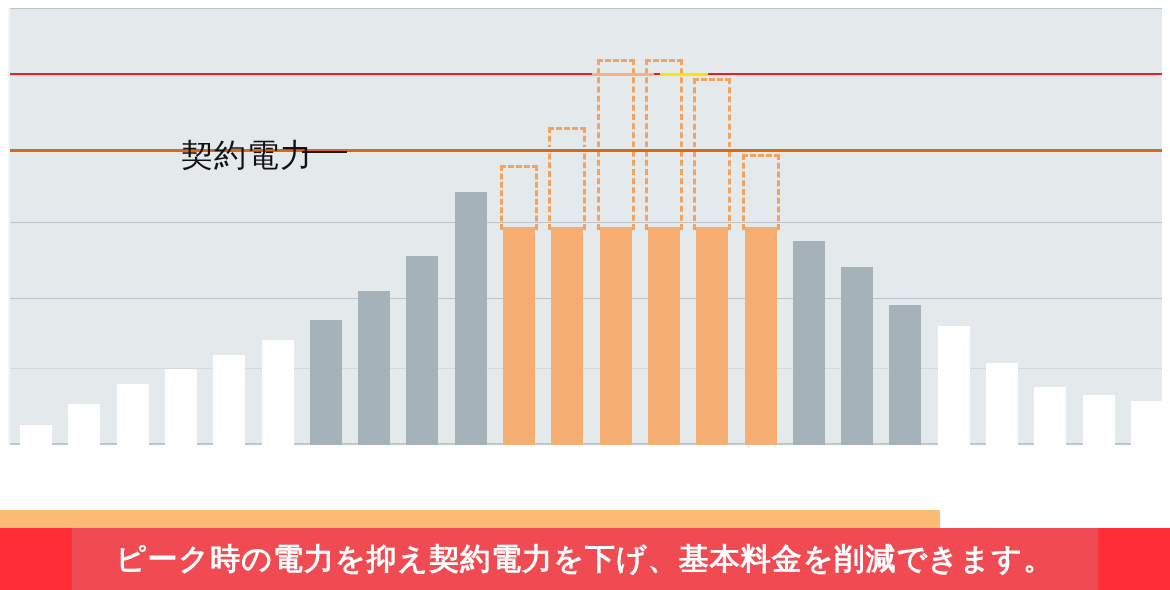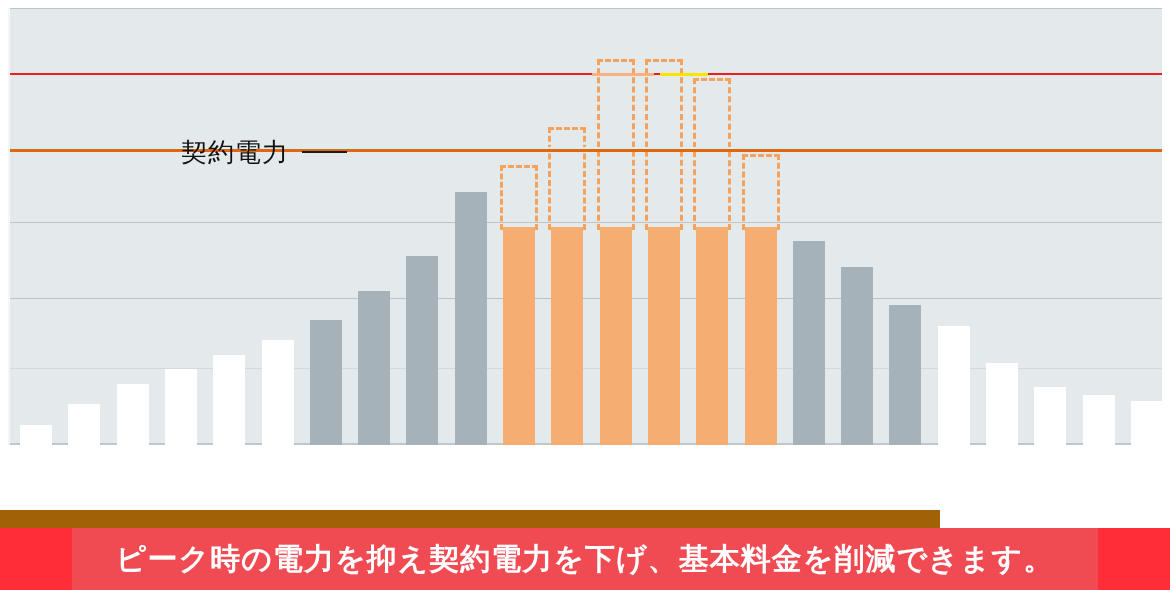--- a/index.html
+++ b/index.html
@@ -48,21 +48,21 @@
     position:absolute;height:3px;background:#ffe400;
   }
   .lightorangeseg{
     position:absolute;height:3px;background:#f7b183;
   }
 
   
   .contract-label{
     position:absolute;
     color:#111;
-    font-size:26px;
+    font-size:32px;
     letter-spacing:1px;
     white-space:nowrap;
     line-height:1;
   }
   .contract-leader{
     position:absolute;height:2px;background:#1a1a1a;
   }
 
   
   .bars{position:absolute;left:0;top:0;width:100%;height:100%;}
@@ -91,21 +91,21 @@
     color:#2a1d17;
     font-size:23px;
     font-weight:bold;
     white-space:nowrap;
     transform:translateX(-50%);
     text-shadow:0 0 2px #000;
   }
 
   
   .banner-wrap{
-    position:absolute;left:0;top:510px;width:940px;height:80px;background:#a16207;text-align:right;
+    position:absolute;left:0;top:510px;width:940px;height:80px;background:#fdba74;text-align:right;
   }
   .banner-edge{
     position:absolute;left:0;top:18px;width:1170px;height:62px;background:#ff2d37;
   }
   .banner{
     position:absolute;left:72px;top:18px;width:1026px;height:62px;
     background:#f04a52;
     display:flex;align-items:center;justify-content:center;
   }
   .banner-text{

